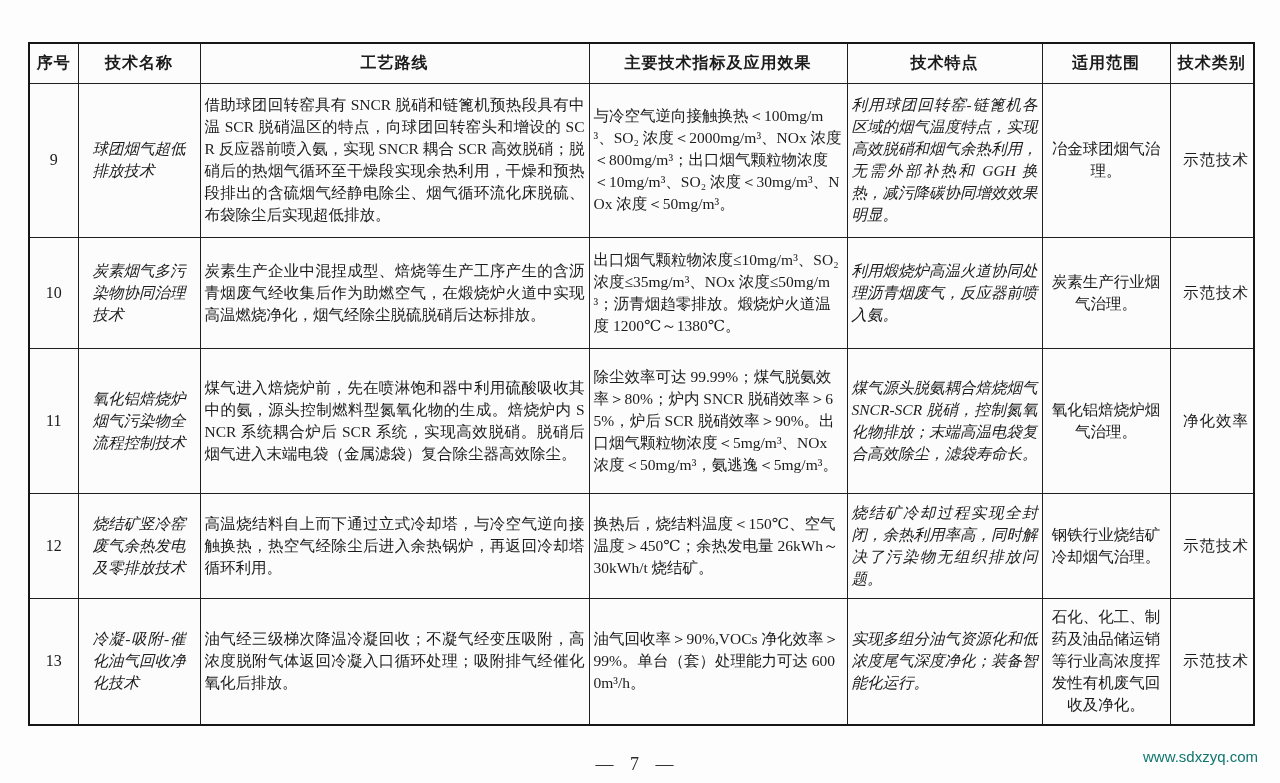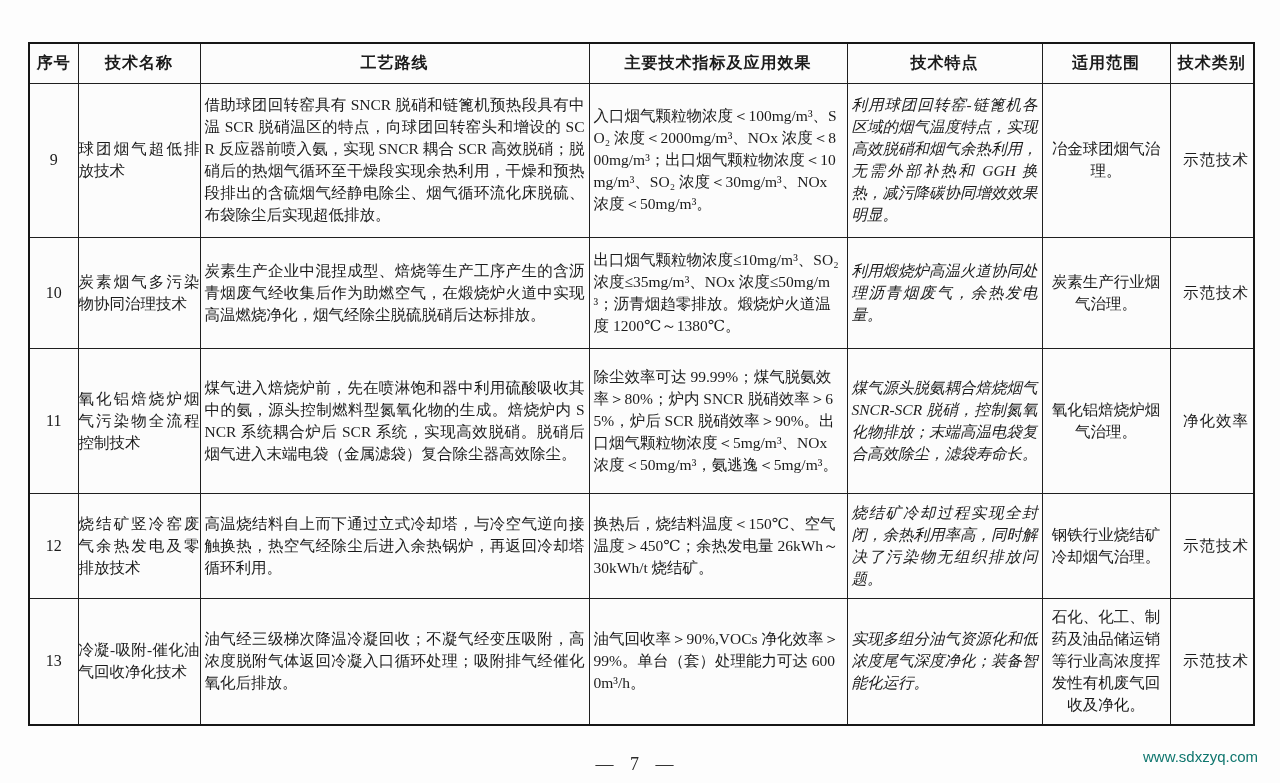--- a/index.html
+++ b/index.html
@@ -36,21 +36,21 @@
     padding:2px 4px;
     word-break:break-all;
   }
   tr.h-head{height:40px;}
   tr.h-r0{height:154px;}
   tr.h-r1{height:111px;}
   tr.h-r2{height:145px;}
   tr.h-r3{height:105px;}
   tr.h-r4{height:127px;}
   td.c-no{text-align:center;font-size:16px;}
-  td.c-name{text-align:justify;padding:2px 0;}
+  td.c-name{text-align:justify;padding:2px 14px;font-style:italic;}
   td.c-proc{text-align:justify;}
   td.c-ind{text-align:left;}
   td.c-feat{text-align:justify;font-style:italic;}
   td.c-scope{text-align:center;}
   td.c-cat{text-align:right;letter-spacing:1px;}
   .pageno{
     position:absolute;left:50%;top:742px;
     transform:translateX(-53%);
     font-size:18px;color:#2a2a2a;
     letter-spacing:6px;
@@ -85,31 +85,31 @@
         <th>技术特点</th>
         <th>适用范围</th>
         <th>技术类别</th>
       </tr>
     </thead>
     <tbody>
       <tr class="h-r0">
         <td class="c-no">9</td>
         <td class="c-name">球团烟气超低排放技术</td>
         <td class="c-proc">借助球团回转窑具有 SNCR 脱硝和链篦机预热段具有中温 SCR 脱硝温区的特点，向球团回转窑头和增设的 SCR 反应器前喷入氨，实现 SNCR 耦合 SCR 高效脱硝；脱硝后的热烟气循环至干燥段实现余热利用，干燥和预热段排出的含硫烟气经静电除尘、烟气循环流化床脱硫、布袋除尘后实现超低排放。</td>
-        <td class="c-ind">入口烟气颗粒物浓度＜100mg/m³、SO₂ 浓度＜2000mg/m³、NOx 浓度＜800mg/m³；出口烟气颗粒物浓度＜10mg/m³、SO₂ 浓度＜30mg/m³、NOx 浓度＜50mg/m³。</td>
+        <td class="c-ind">与冷空气逆向接触换热＜100mg/m³、SO₂ 浓度＜2000mg/m³、NOx 浓度＜800mg/m³；出口烟气颗粒物浓度＜10mg/m³、SO₂ 浓度＜30mg/m³、NOx 浓度＜50mg/m³。</td>
         <td class="c-feat">利用球团回转窑-链篦机各区域的烟气温度特点，实现高效脱硝和烟气余热利用，无需外部补热和 GGH 换热，减污降碳协同增效效果明显。</td>
         <td class="c-scope">冶金球团烟气治理。</td>
         <td class="c-cat">示范技术</td>
       </tr>
       <tr class="h-r1">
         <td class="c-no">10</td>
         <td class="c-name">炭素烟气多污染物协同治理技术</td>
         <td class="c-proc">炭素生产企业中混捏成型、焙烧等生产工序产生的含沥青烟废气经收集后作为助燃空气，在煅烧炉火道中实现高温燃烧净化，烟气经除尘脱硫脱硝后达标排放。</td>
         <td class="c-ind">出口烟气颗粒物浓度≤10mg/m³、SO₂ 浓度≤35mg/m³、NOx 浓度≤50mg/m³；沥青烟趋零排放。煅烧炉火道温度 1200℃～1380℃。</td>
-        <td class="c-feat">利用煅烧炉高温火道协同处理沥青烟废气，余热发电量。</td>
+        <td class="c-feat">利用煅烧炉高温火道协同处理沥青烟废气，反应器前喷入氨。</td>
         <td class="c-scope">炭素生产行业烟气治理。</td>
         <td class="c-cat">示范技术</td>
       </tr>
       <tr class="h-r2">
         <td class="c-no">11</td>
         <td class="c-name">氧化铝焙烧炉烟气污染物全流程控制技术</td>
         <td class="c-proc">煤气进入焙烧炉前，先在喷淋饱和器中利用硫酸吸收其中的氨，源头控制燃料型氮氧化物的生成。焙烧炉内 SNCR 系统耦合炉后 SCR 系统，实现高效脱硝。脱硝后烟气进入末端电袋（金属滤袋）复合除尘器高效除尘。</td>
         <td class="c-ind">除尘效率可达 99.99%；煤气脱氨效率＞80%；炉内 SNCR 脱硝效率＞65%，炉后 SCR 脱硝效率＞90%。出口烟气颗粒物浓度＜5mg/m³、NOx 浓度＜50mg/m³，氨逃逸＜5mg/m³。</td>
         <td class="c-feat">煤气源头脱氨耦合焙烧烟气 SNCR-SCR 脱硝，控制氮氧化物排放；末端高温电袋复合高效除尘，滤袋寿命长。</td>
         <td class="c-scope">氧化铝焙烧炉烟气治理。</td>

